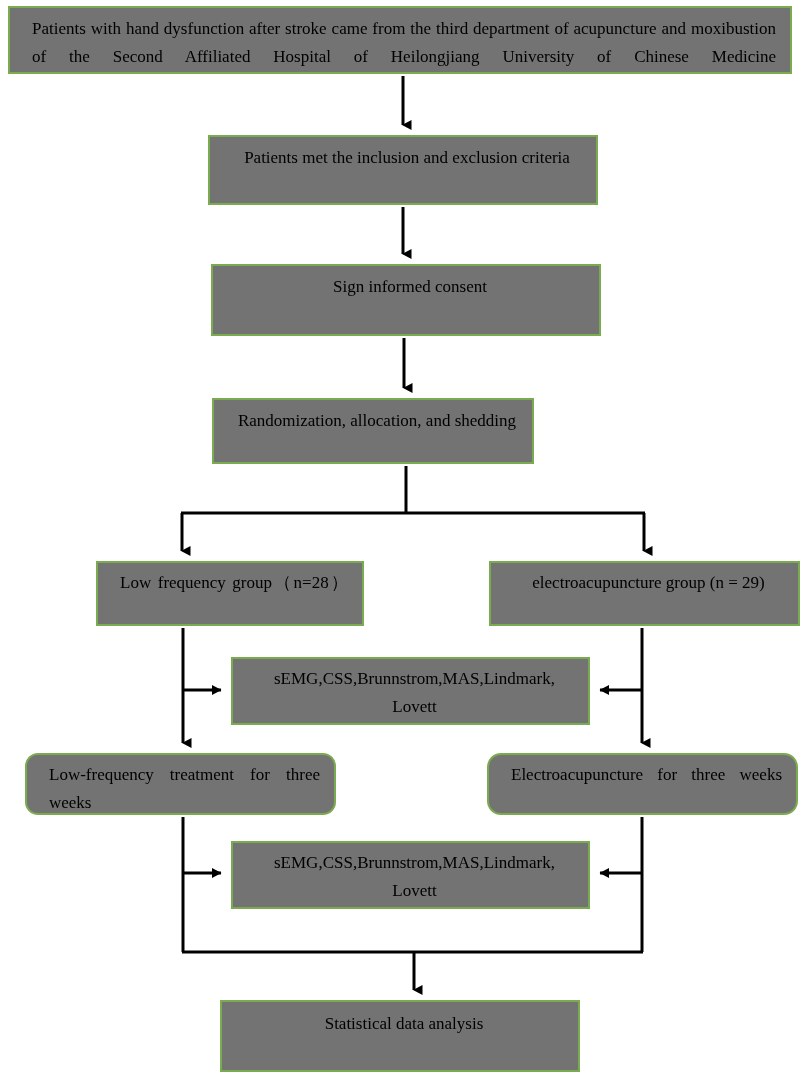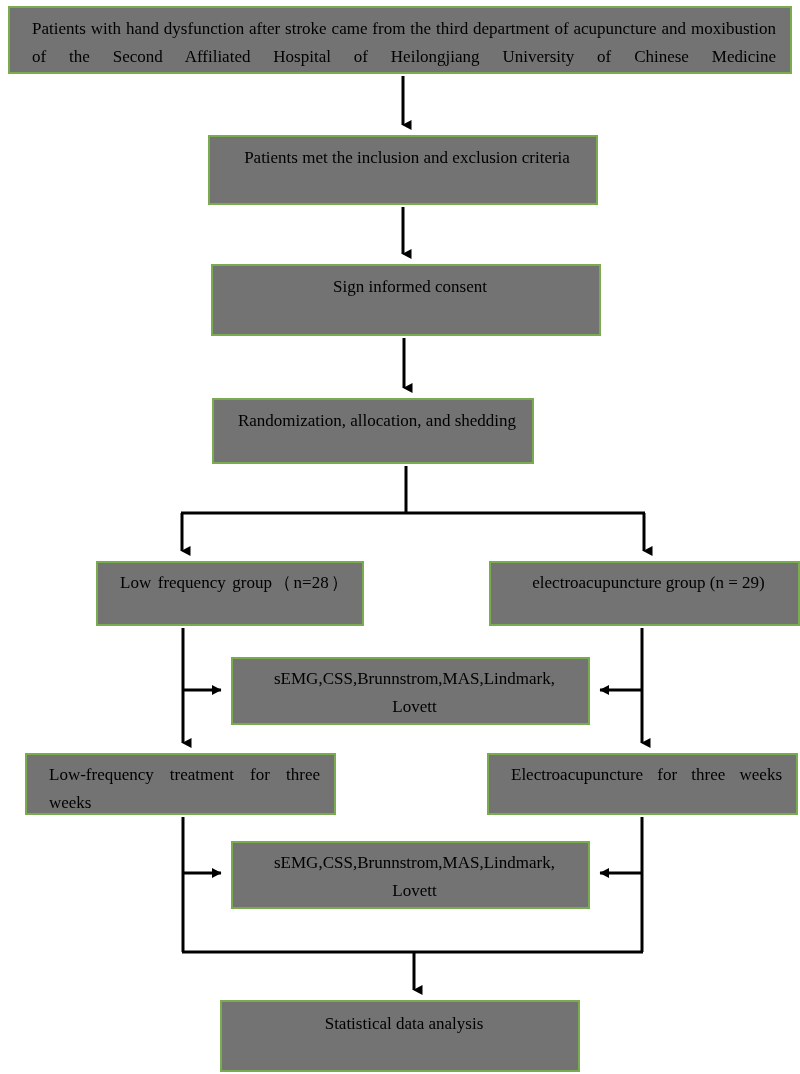--- a/index.html
+++ b/index.html
@@ -41,36 +41,36 @@
   .justify  .txt { text-align: justify; text-align-last: justify; }
 
   
   #n-source      { left: 8px;   top: 6px;    width: 784px;  height: 68px;  }
   #n-criteria    { left: 208px; top: 135px;  width: 390px;  height: 70px;  }
   #n-consent     { left: 211px; top: 264px;  width: 390px;  height: 72px;  }
   #n-random      { left: 212px; top: 398px;  width: 322px;  height: 66px;  }
   #n-lowgroup    { left: 48px;  top: 561px;  width: 268px;  height: 65px; margin-left: 48px;  }
   #n-eagroup     { left: 489px; top: 561px;  width: 311px;  height: 65px;  }
   #n-assess1     { left: 231px; top: 657px;  width: 359px;  height: 68px;  }
-  #n-lowtreat    { left: 25px;  top: 753px;  width: 311px;  height: 62px;  }
+  #n-lowtreat    { left: 25px;  top: 753px;  width: 311px;  height: 62px; border-radius: 13px;  }
   #n-eatreat     { left: 487px; top: 753px;  width: 311px;  height: 62px;  }
   #n-assess2     { left: 231px; top: 841px;  width: 359px;  height: 68px;  }
   #n-stats       { left: 220px; top: 1000px; width: 360px;  height: 72px;  }
 
   
   #n-source      { padding-top: 7px; }
   #n-criteria    { padding-top: 7px; }
   #n-consent     { padding-top: 7px; }
   #n-random      { padding-top: 7px; }
   #n-lowgroup    { padding-top: 6px; }
   #n-eagroup     { padding-top: 6px; }
   #n-assess1     { padding-top: 6px; }
   #n-assess2     { padding-top: 6px; }
   #n-lowtreat    { padding-top: 6px; }
-  #n-eatreat     { padding-top: 6px; }
+  #n-eatreat     { padding-top: 6px; border-radius: 14px; }
   #n-stats       { padding-top: 8px; }
 </style>
 </head>
 <body>
 
 <div id="canvas">
 
   <svg id="connectors" viewBox="0 0 800 1074" width="800" height="1074" xmlns="http://www.w3.org/2000/svg">
     <defs>
       <marker id="ah-down" markerWidth="11" markerHeight="11" refX="5.5" refY="9" orient="auto" markerUnits="userSpaceOnUse">

